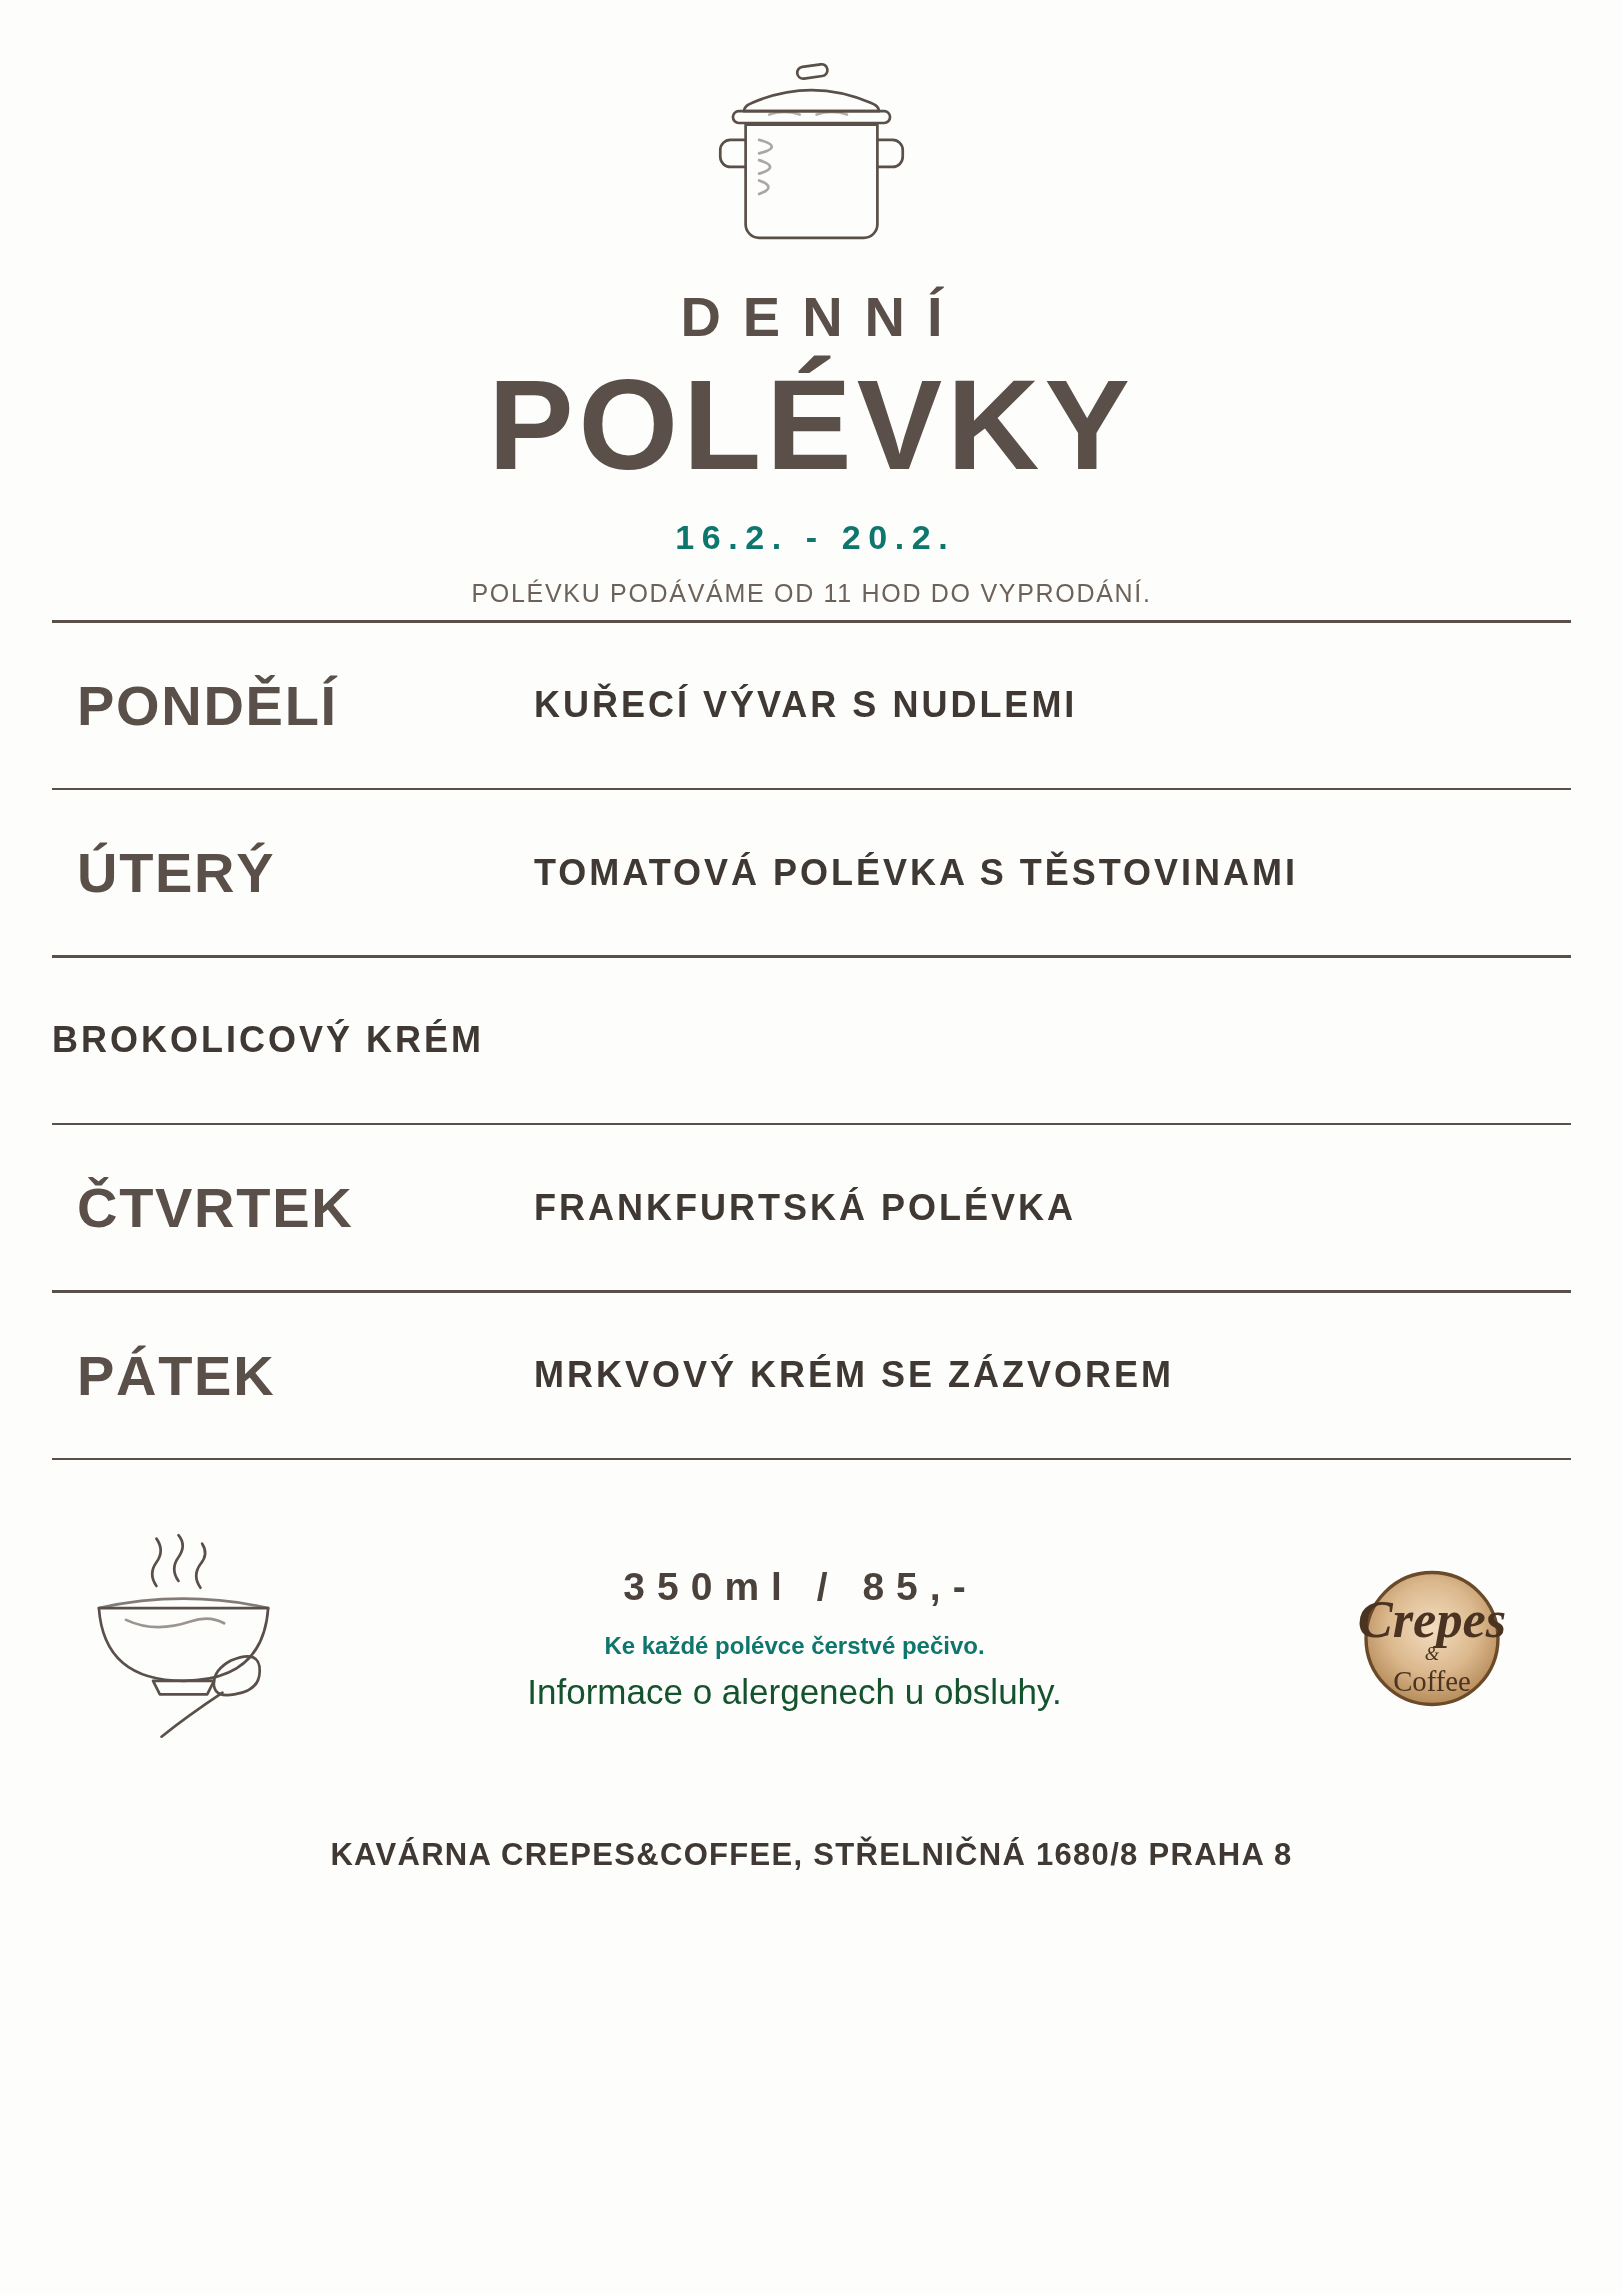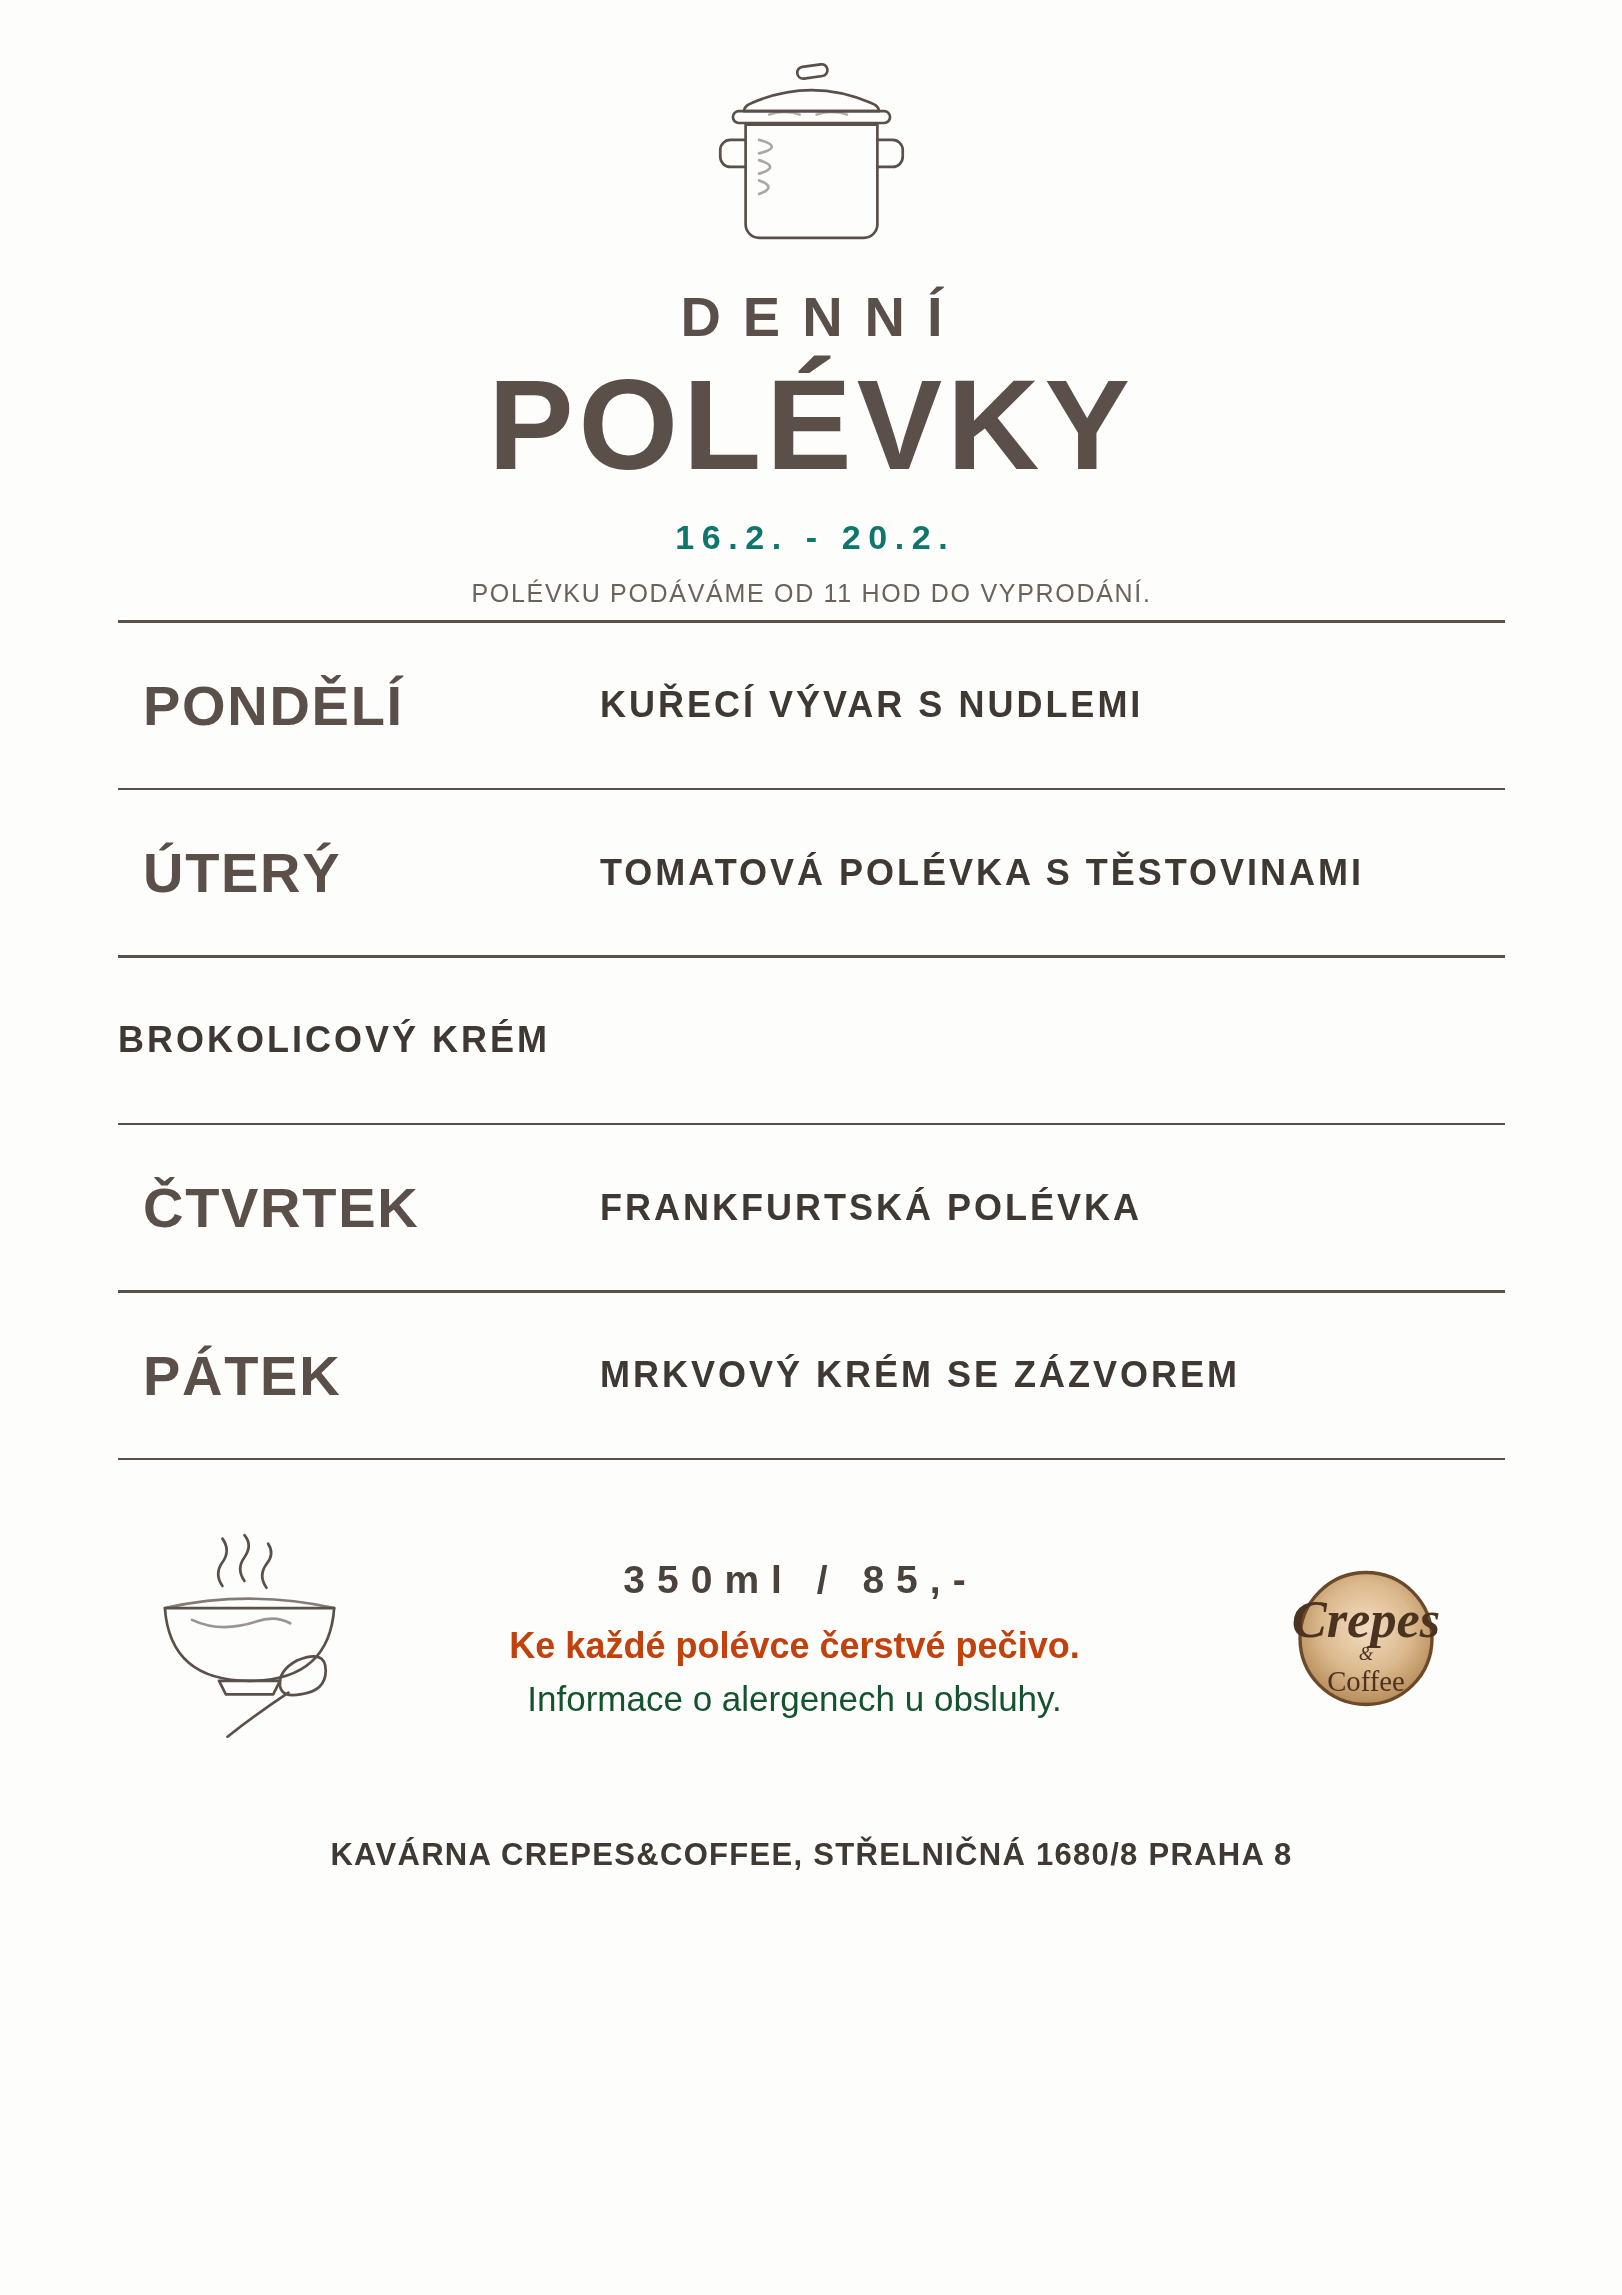--- a/index.html
+++ b/index.html
@@ -13,21 +13,21 @@
     font-family: "Liberation Sans", sans-serif;
     color: #4a423b;
     overflow: hidden;
   }
   .page {
     position: relative;
     width: 1623px;
     height: 2295px;
     background: #fdfdfc;
     box-sizing: border-box;
-    padding: 0 118px;
+    padding: 0 52px;
   }
 
   
   .pot-wrap {
     display: flex;
     justify-content: center;
     padding-top: 52px;
   }
   .title-denni {
     text-align: center;
@@ -113,23 +113,23 @@
     padding-right: 34px;
   }
   .price {
     font-size: 39px;
     letter-spacing: 12px;
     font-weight: 700;
     color: #4a423b;
     text-indent: 12px;
   }
   .bread-note {
-    font-size: 36px;
-    font-weight: 700;
-    color: #c2410c;
+    font-size: 24px;
+    font-weight: 700;
+    color: #0f766e;
     margin-top: 23px;
   }
   .allergen-note {
     font-size: 35px;
     color: #14532d;
     margin-top: 12px;
   }
   .logo-wrap {
     flex: 0 0 279px;
     display: flex;

